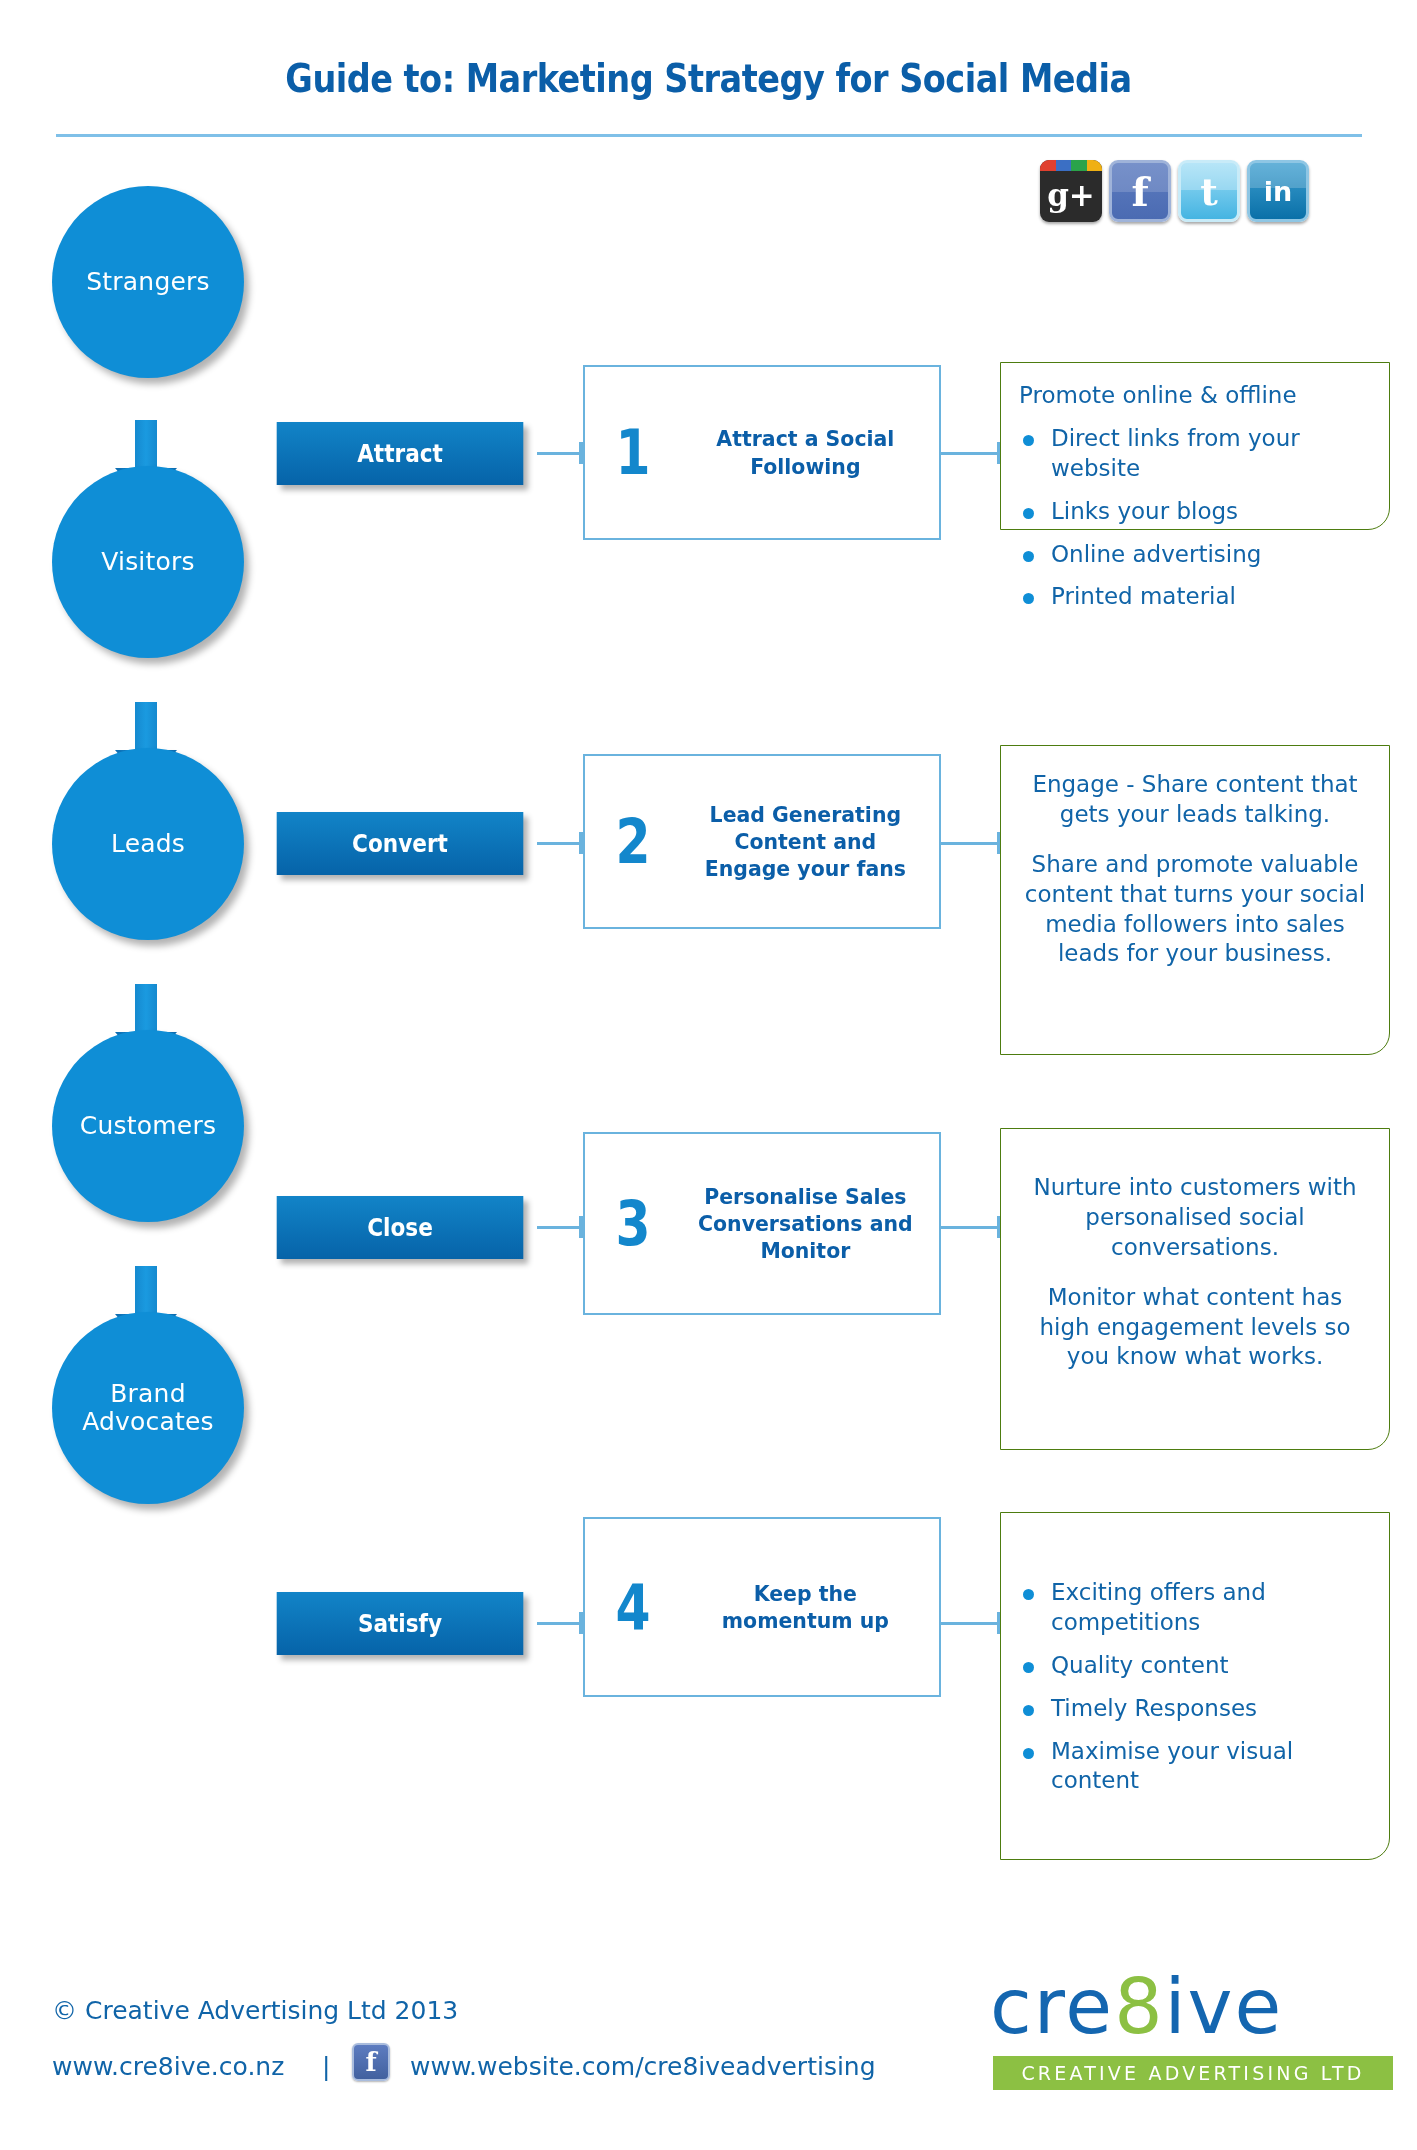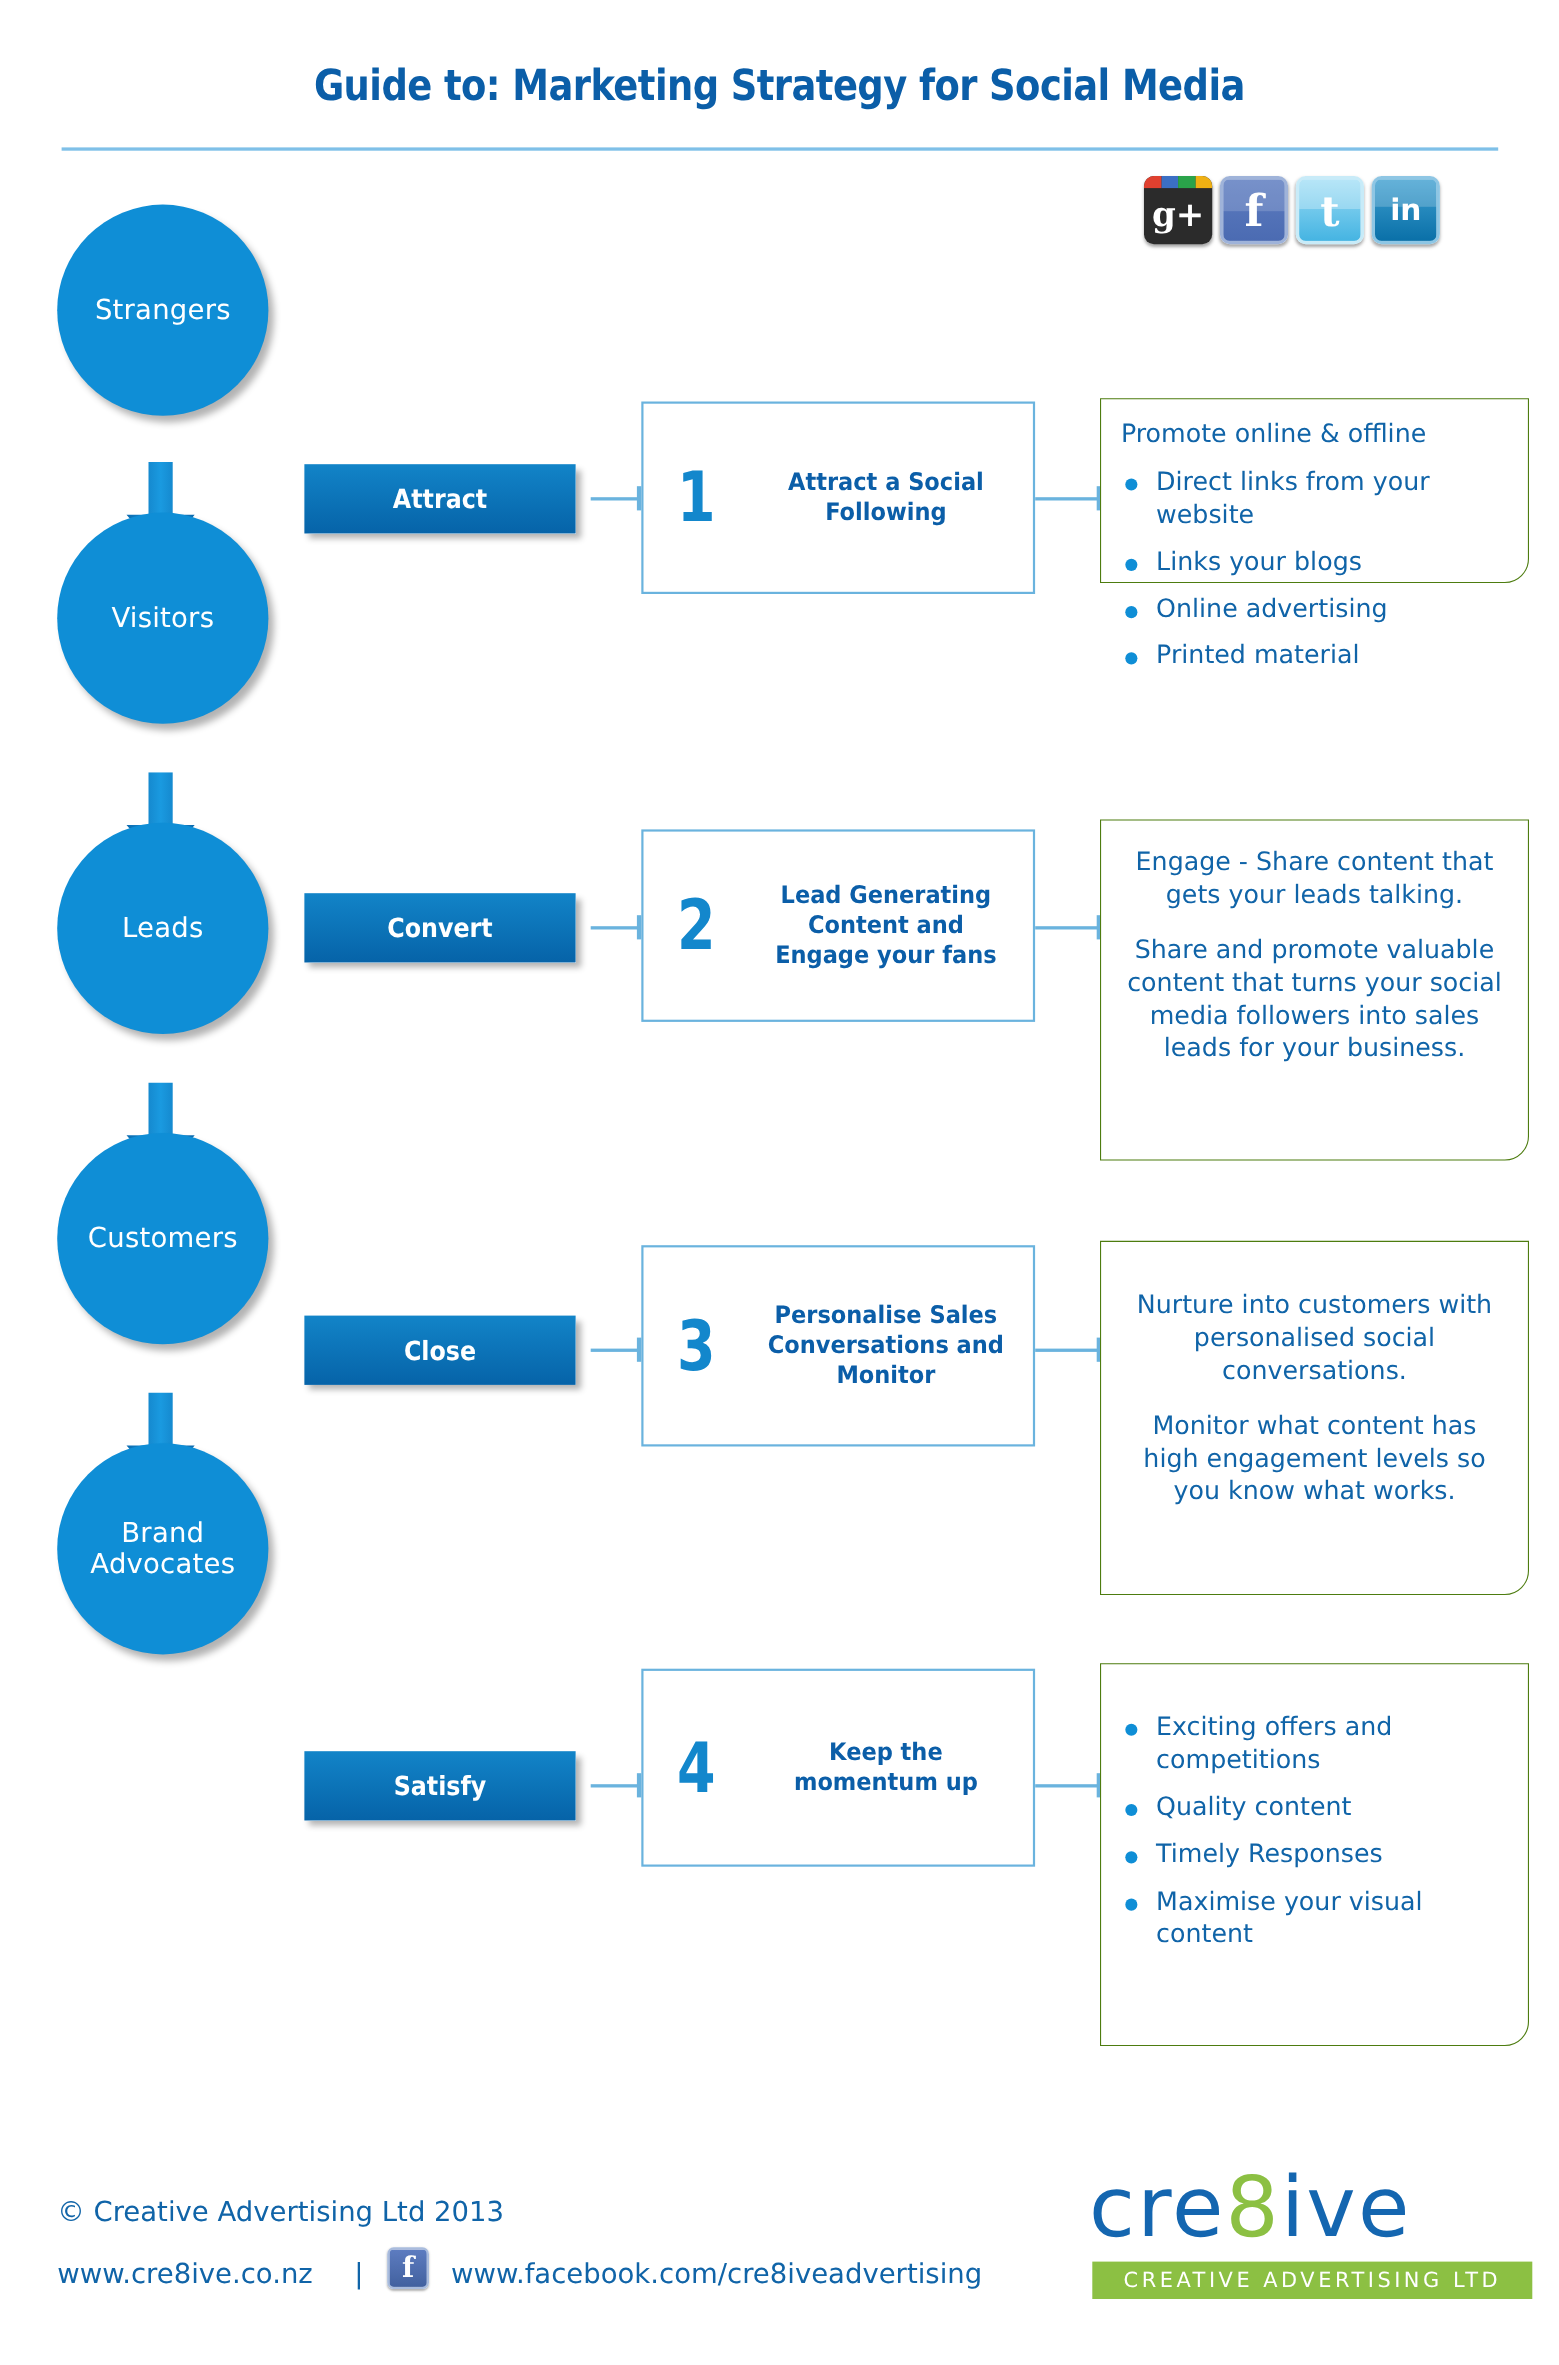--- a/index.html
+++ b/index.html
@@ -403,36 +403,36 @@
   <div class="conn" style="left:537px; top:1622px; width:54px;"></div>
   <div class="nub" style="left:579px; top:1612px;"></div>
   <div class="conn" style="left:941px; top:1622px; width:68px;"></div>
   <div class="nub" style="left:997px; top:1612px;"></div>
 
   <div class="step-box" style="top:1517px; height:180px;">
     <div class="step-num">4</div>
     <div class="step-head">Keep the momentum up</div>
   </div>
 
-  <div class="detail-box" style="top:1512px; height:348px; padding-top:30px;">
+  <div class="detail-box" style="top:1512px; height:348px; padding-top:52px;">
     <ul>
       <li><span class="dot"></span><span>Exciting offers and competitions</span></li>
       <li><span class="dot"></span><span>Quality content</span></li>
       <li><span class="dot"></span><span>Timely Responses</span></li>
       <li><span class="dot"></span><span>Maximise your visual content</span></li>
     </ul>
   </div>
 
   <div class="footer-text" style="left:52px; top:1996px;">© Creative Advertising Ltd 2013</div>
 
   <div class="footer-text" style="left:52px; top:2052px;">www.cre8ive.co.nz</div>
   <div class="footer-text" style="left:322px; top:2052px;">|</div>
   <div class="fb-small" style="left:352px; top:2043px;">
     <span>f</span>
   </div>
-  <div class="footer-text" style="left:410px; top:2052px;">www.facebook.com/cre8iveadvertising</div>
+  <div class="footer-text" style="left:410px; top:2052px;">www.website.com/cre8iveadvertising</div>
 
   <div class="logo-word">
     <span>cre</span><span class="eight">8</span><span>ive</span>
   </div>
   <div class="logo-bar">CREATIVE ADVERTISING LTD</div>
 
 </div>
 
 </body></html>

